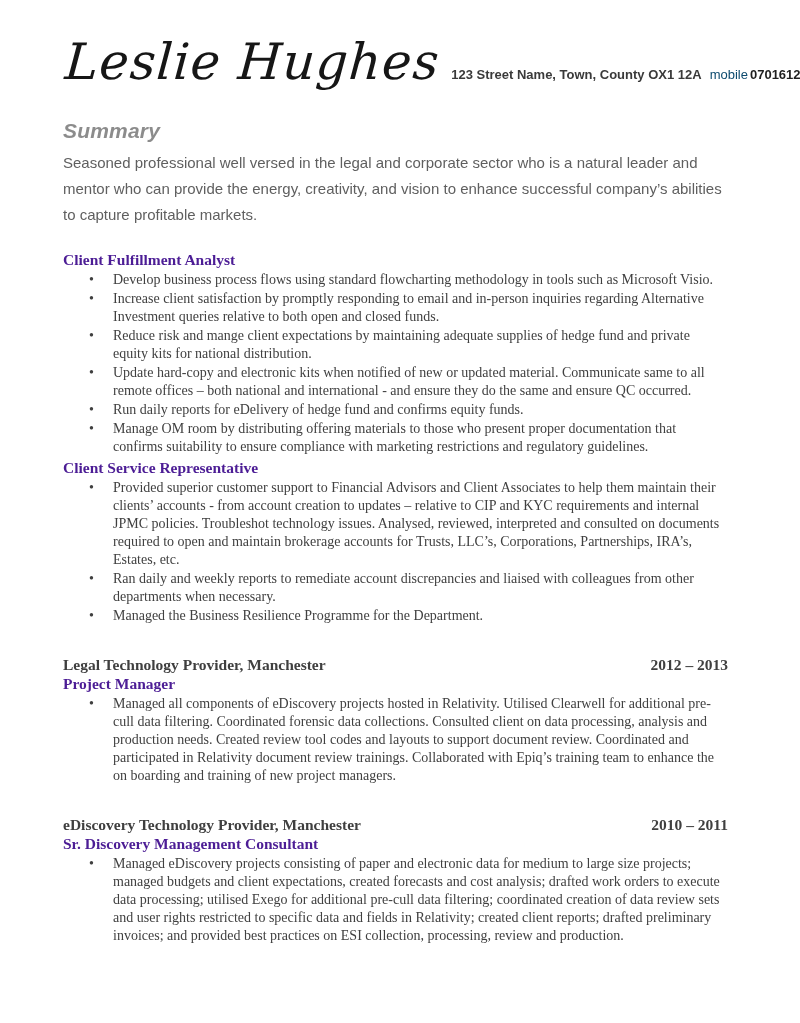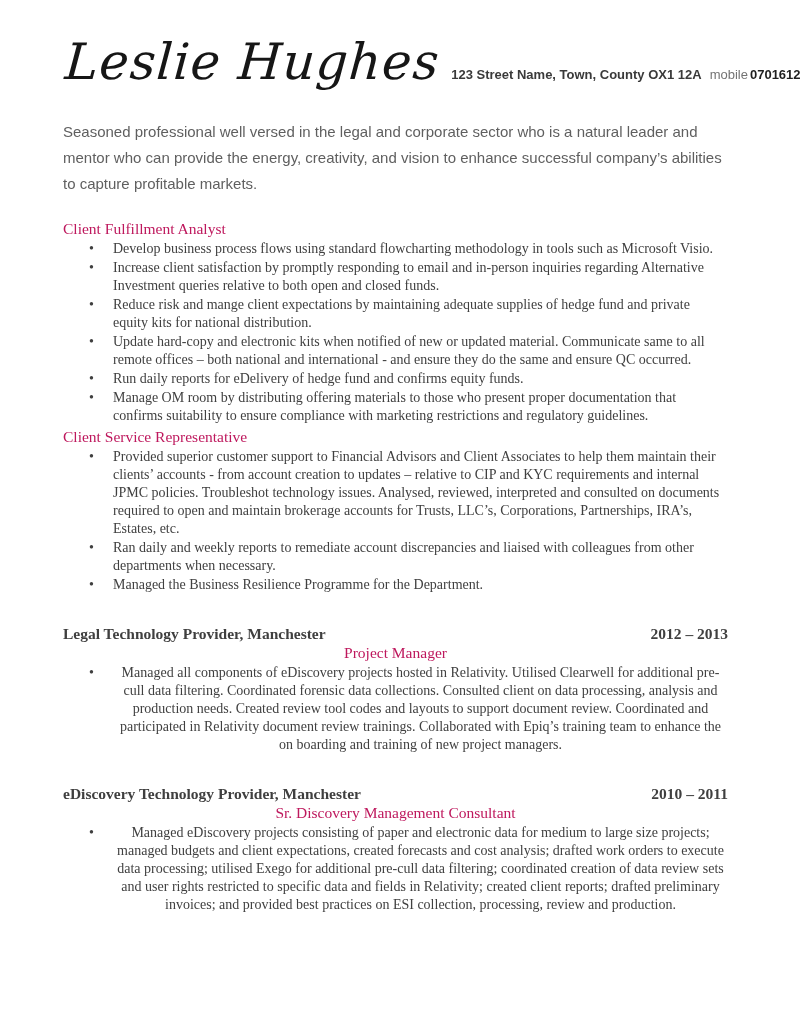--- a/index.html
+++ b/index.html
@@ -29,21 +29,21 @@
     transform: skewX(-4deg);
     transform-origin: left bottom;
     margin-right: 14px;
   }
   .contact {
     font-family: "Liberation Sans", sans-serif;
     font-size: 13px;
     color: #3d3d3d;
   }
   .contact .addr { font-weight: 700; color: #3a3a3a; }
-  .contact .lbl { color: #737373; font-weight: 400; padding: 0 2px 0 8px; }
+  .contact .lbl { color: #0c4a6e; font-weight: 400; padding: 0 2px 0 8px; }
   .contact .val { color: #1f1f1f; font-weight: 700; }
   
   .section-heading {
     font-family: "Liberation Sans", sans-serif;
     font-weight: 700;
     font-style: italic;
     font-size: 21px;
     color: #8c8c8c;
     letter-spacing: 0.2px;
   }
@@ -52,34 +52,34 @@
     margin-top: 7px;
     font-family: "Liberation Sans", sans-serif;
     font-size: 15px;
     line-height: 26px;
     color: #5f5f5f;
     width: 100%;
   }
   .career-section { margin-top: 22px; }
   .career-body { margin-top: 4px; }
   .job { margin-top: 0; }
-  .job + .job { margin-top: 30px; text-align: center; }
+  .job + .job { margin-top: 30px; }
   .job-header {
     display: flex;
     justify-content: space-between;
     align-items: baseline;
     font-weight: 700;
     font-size: 15.5px;
     color: #3f3f3f;
     line-height: 19px;
   }
   .role-title {
-    font-weight: 400;
+    font-weight: 700;
     font-size: 15.5px;
-    color: #be185d;
+    color: #4c1d95;
     line-height: 19px;
   }
   ul.bullets {
     list-style: none;
     margin: 2px 0 2px 0;
   }
   ul.bullets li {
     position: relative;
     padding-left: 50px;
     font-size: 14px;
@@ -100,20 +100,21 @@
 <body>
 
 <div class="page">
 
   <div class="header">
     <div class="signature">Leslie Hughes</div>
     <div class="contact"><span class="addr">123 Street Name, Town, County  OX1 12A</span><span class="lbl">mobile</span><span class="val">070161234567</span></div>
   </div>
 
   <div class="summary-section">
+    <div class="section-heading">Summary</div>
     <div class="summary-text">Seasoned professional well versed in the legal and corporate sector who is a natural leader and mentor who can provide the energy, creativity, and vision to enhance successful company’s abilities to capture profitable markets.</div>
   </div>
 
   <div class="career-section">
 
     <div class="career-body">
 
       <div class="job">
         <div class="role-title">Client Fulfillment Analyst</div>
         <ul class="bullets">

